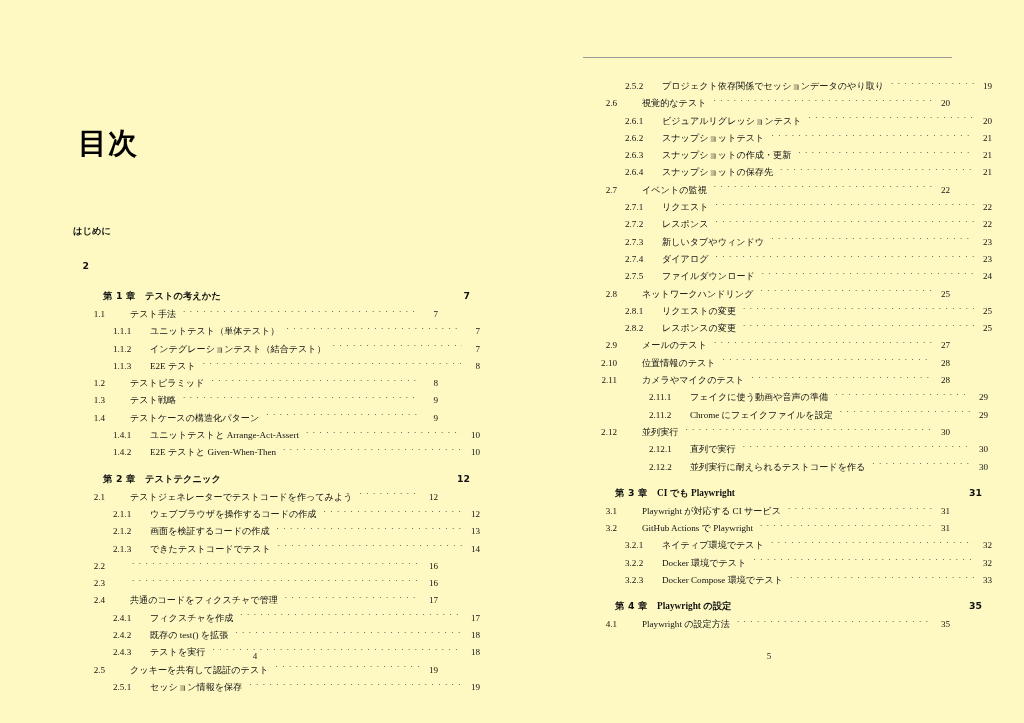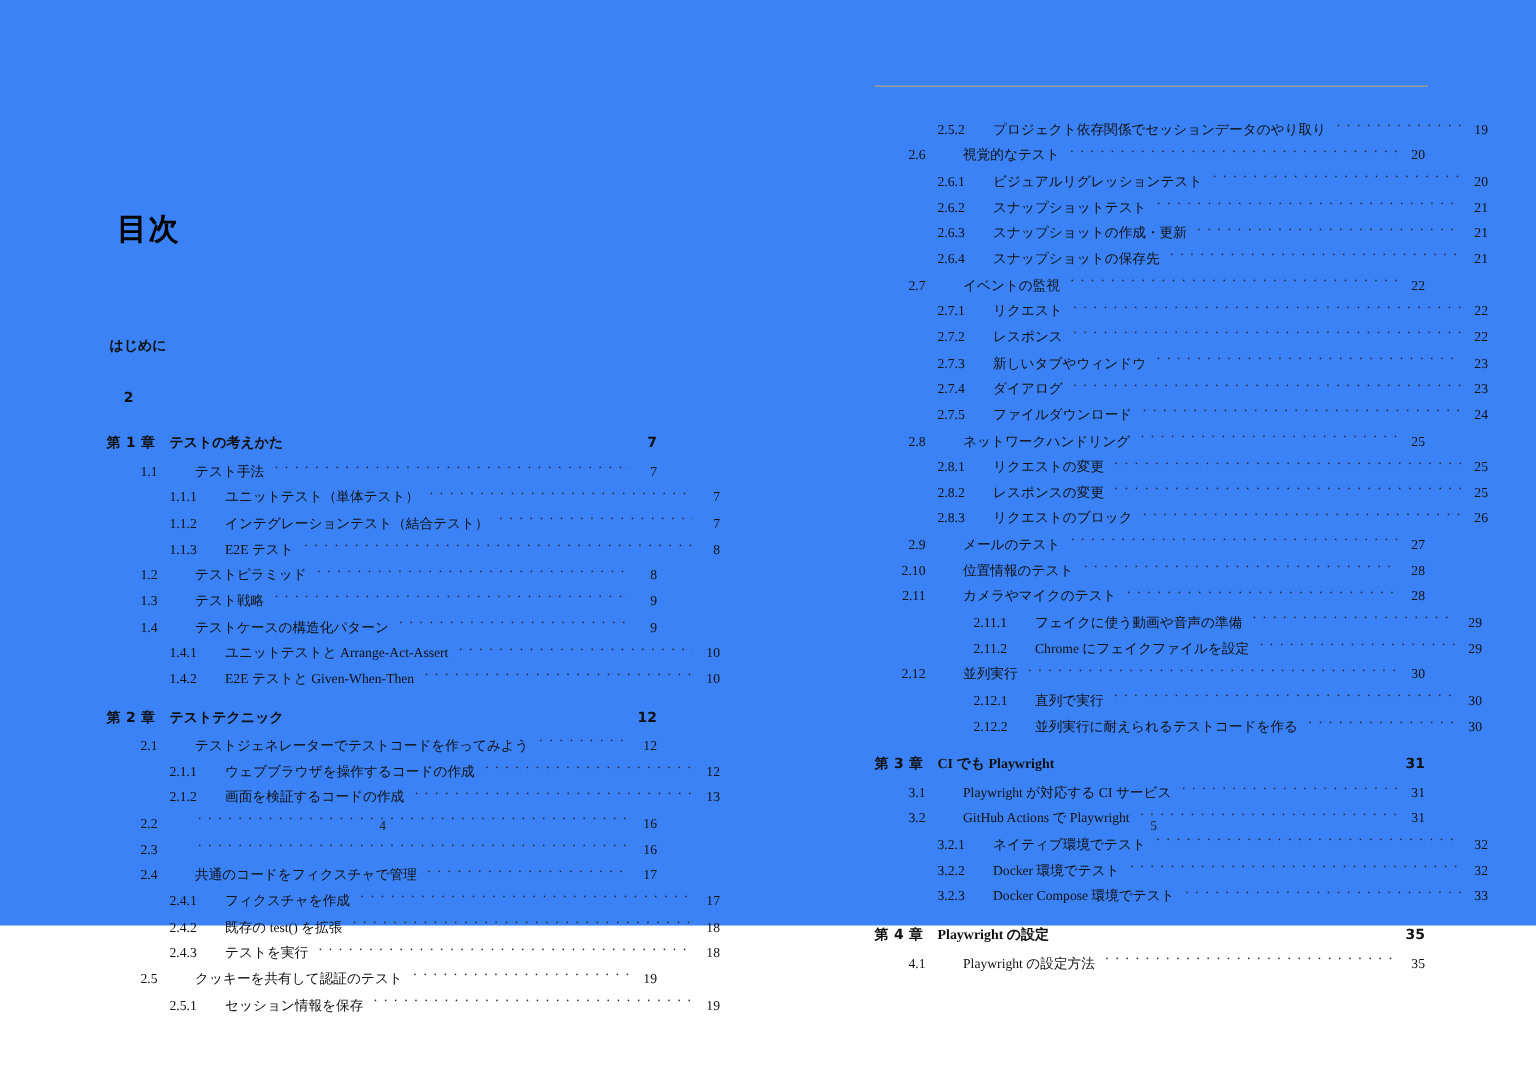--- a/index.html
+++ b/index.html
@@ -19,31 +19,31 @@
 
   .spread {
     position: absolute;
     inset: 0;
     display: flex;
   }
 
   .page {
     position: relative;
     width: 512px;
-    height: 617px;
-    background: #3b82f6;
+    height: 723px;
+    background: #fef9c3;
     box-sizing: border-box;
   }
   .toc-title {
     position: absolute;
     left: 78px;
-    top: 143px;
+    top: 129px;
     font-family: Liberation Serif, serif;
     font-weight: 700;
-    font-size: 20px;
+    font-size: 29px;
     letter-spacing: 1px;
     line-height: 1;
     color: #000;
   }
 
   .toc-list {
     position: absolute;
     left: 71px;
     width: 367px;
   }
@@ -104,20 +104,21 @@
   .row.level-front .num { width: 0; }
   .row.level-front .pg { font-family: "DejaVu Sans", "Liberation Sans", sans-serif; font-weight: 700; }
 
   
   .row.level-chapter {
     font-family: "DejaVu Sans", "Liberation Sans", sans-serif;
     font-weight: 700;
     font-size: 9.3px;
     line-height: 20px;
     padding-top: 7px;
+    margin-left: 32px;
   }
   .row.level-chapter .num {
     width: 42px;
     text-align: left;
     letter-spacing: 0.2px;
   }
   .row.level-chapter .title { padding-left: 0; }
   .row.level-chapter .pg {
     font-family: "DejaVu Sans", "Liberation Sans", sans-serif;
     font-weight: 700;
@@ -255,20 +256,26 @@
           <span class="title jp">ウェブブラウザを操作するコードの作成</span>
           <span class="leader"></span>
           <span class="pg">12</span>
         </div>
         <div class="row level-sub">
           <span class="num">2.1.2</span>
           <span class="title jp">画面を検証するコードの作成</span>
           <span class="leader"></span>
           <span class="pg">13</span>
         </div>
+        <div class="row level-sub">
+          <span class="num">2.1.3</span>
+          <span class="title jp">できたテストコードでテスト</span>
+          <span class="leader"></span>
+          <span class="pg">14</span>
+        </div>
         <div class="row level-section">
           <span class="num">2.2</span>
           <span class="leader"></span>
           <span class="pg">16</span>
         </div>
         <div class="row level-section">
           <span class="num">2.3</span>
           <span class="leader"></span>
           <span class="pg">16</span>
         </div>
@@ -397,26 +404,20 @@
           <span class="num">2.8.1</span>
           <span class="title jp">リクエストの変更</span>
           <span class="leader"></span>
           <span class="pg">25</span>
         </div>
         <div class="row level-sub">
           <span class="num">2.8.2</span>
           <span class="title jp">レスポンスの変更</span>
           <span class="leader"></span>
           <span class="pg">25</span>
-        </div>
-        <div class="row level-sub">
-          <span class="num">2.8.3</span>
-          <span class="title jp">リクエストのブロック</span>
-          <span class="leader"></span>
-          <span class="pg">26</span>
         </div>
         <div class="row level-section">
           <span class="num">2.9</span>
           <span class="title jp">メールのテスト</span>
           <span class="leader"></span>
           <span class="pg">27</span>
         </div>
         <div class="row level-section">
           <span class="num">2.10</span>
           <span class="title jp">位置情報のテスト</span>

